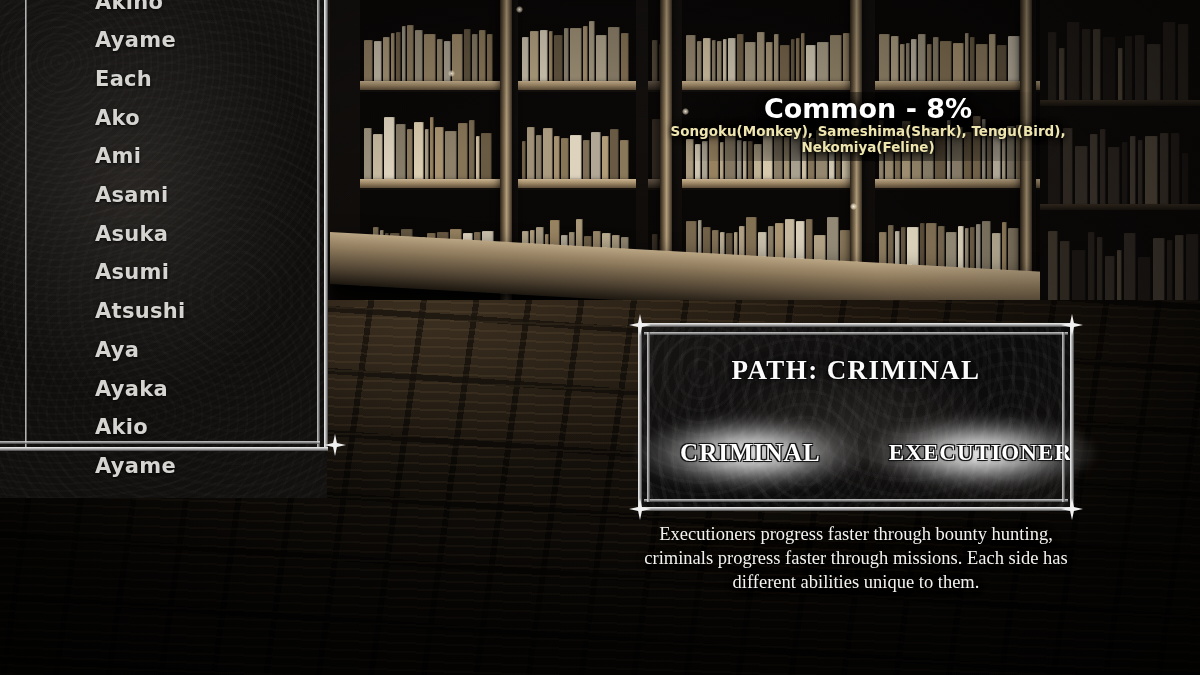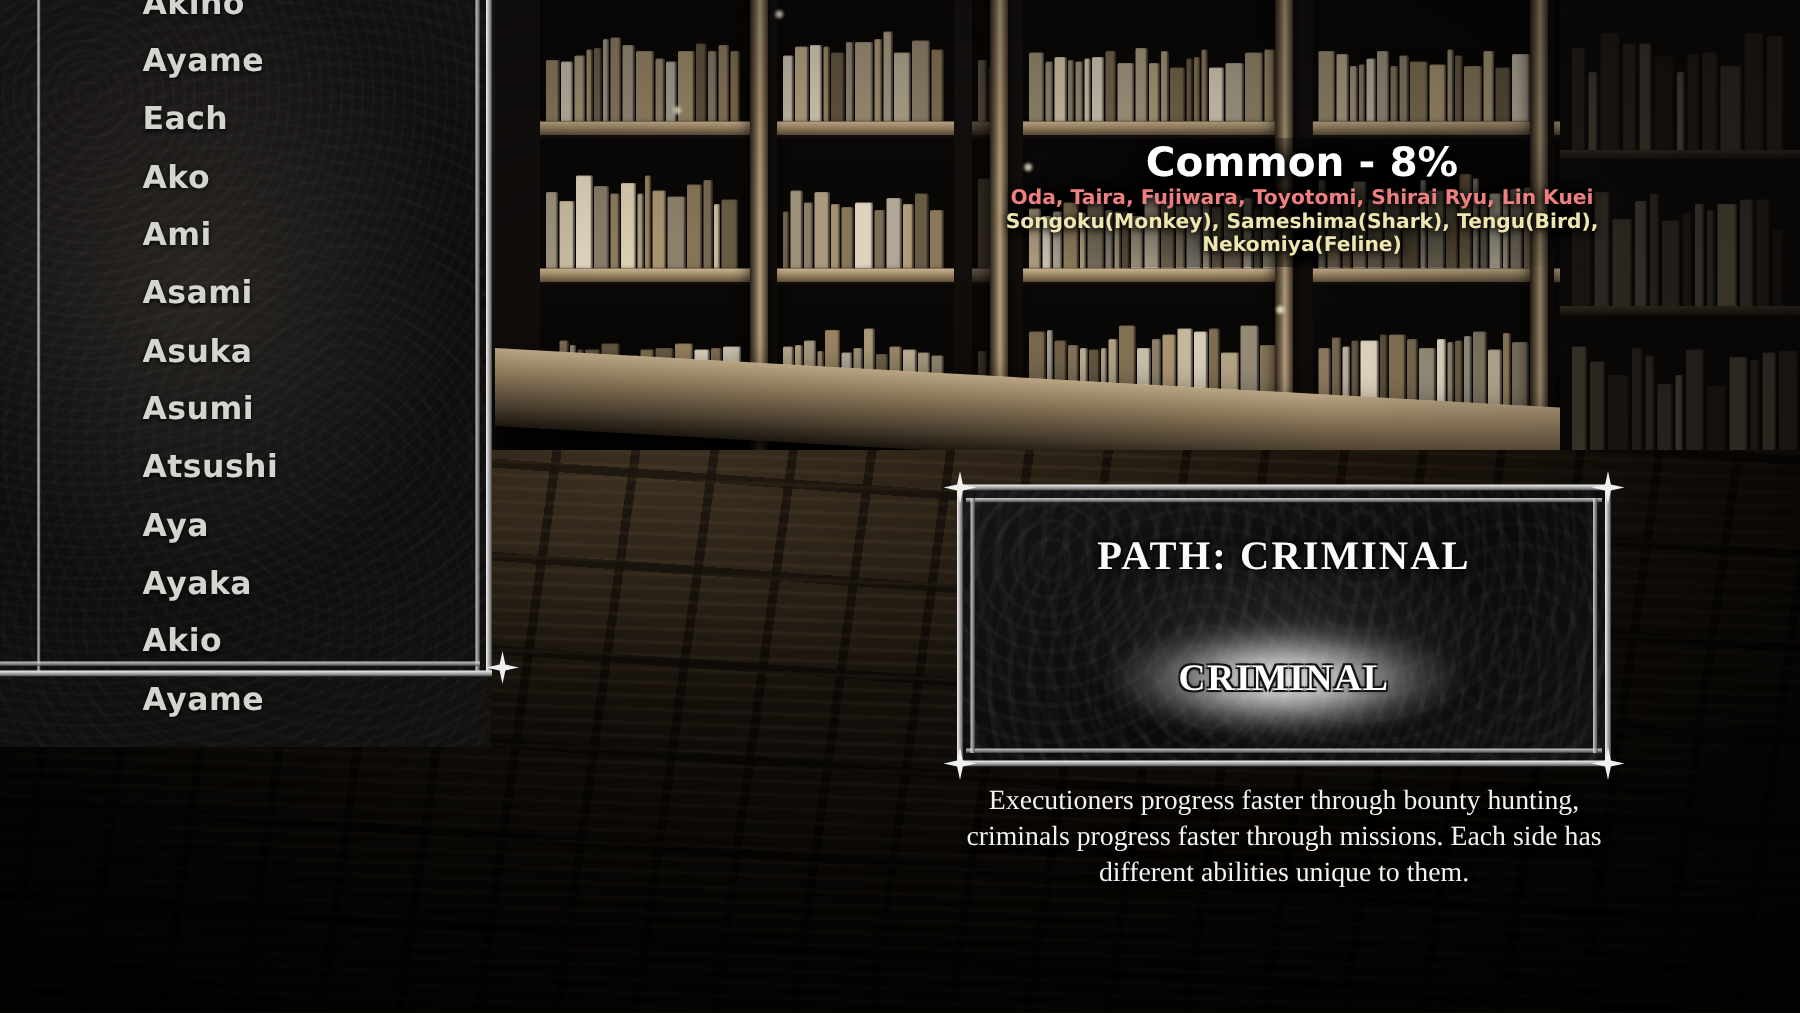--- a/index.html
+++ b/index.html
@@ -875,35 +875,37 @@
       <div class="orn-line" style="left:0; right:16px; bottom:62px; height:3px; opacity:.8;"></div>
       <svg class="star" style="left:343px; top:505px;" viewBox="0 0 24 24">
         <path d="M12 0 L14.1 9.9 L24 12 L14.1 14.1 L12 24 L9.9 14.1 L0 12 L9.9 9.9 Z" fill="#f0f0f0"></path>
       </svg>
     </div>
   </div>
 
   <div id="rarity-block">
     <div class="rar-head" id="common-head">Common - 8%</div>
 
-    <div class="rar-sub" id="rare-sub">Oda, Taira, Fujiwara, Toyotomi, Shirai Ryu, Lin Kuei</div>
 
     <div class="rar-sub" id="myth-sub">Songoku(Monkey), Sameshima(Shark), Tengu(Bird), Nekomiya(Feline)</div>
   </div>
 
   <div id="path-panel">
     <div class="pp-bg">
       <div class="pp-damask"></div>
     </div>
 
     <div id="path-title">PATH: CRIMINAL</div>
 
     <div class="path-choices">
       <div class="choice">
         <span class="choice-label">CRIMINAL</span>
+      </div>
+      <div class="choice">
+        <span class="choice-label small">EXECUTIONER</span>
       </div>
     </div>
 
     <div class="orn-frame" style="inset:0;">
       <div class="orn-line" style="left:10px; right:10px; top:10px;    height:4px;"></div>
       <div class="orn-line" style="left:16px; right:16px; top:19px;    height:3px; opacity:.8;"></div>
       <div class="orn-line" style="left:10px; right:10px; bottom:10px; height:4px;"></div>
       <div class="orn-line" style="left:16px; right:16px; bottom:19px; height:3px; opacity:.8;"></div>
       <div class="orn-line v" style="left:10px;  top:10px; bottom:10px; width:4px;"></div>
       <div class="orn-line v" style="left:19px;  top:19px; bottom:19px; width:3px; opacity:.8;"></div>

